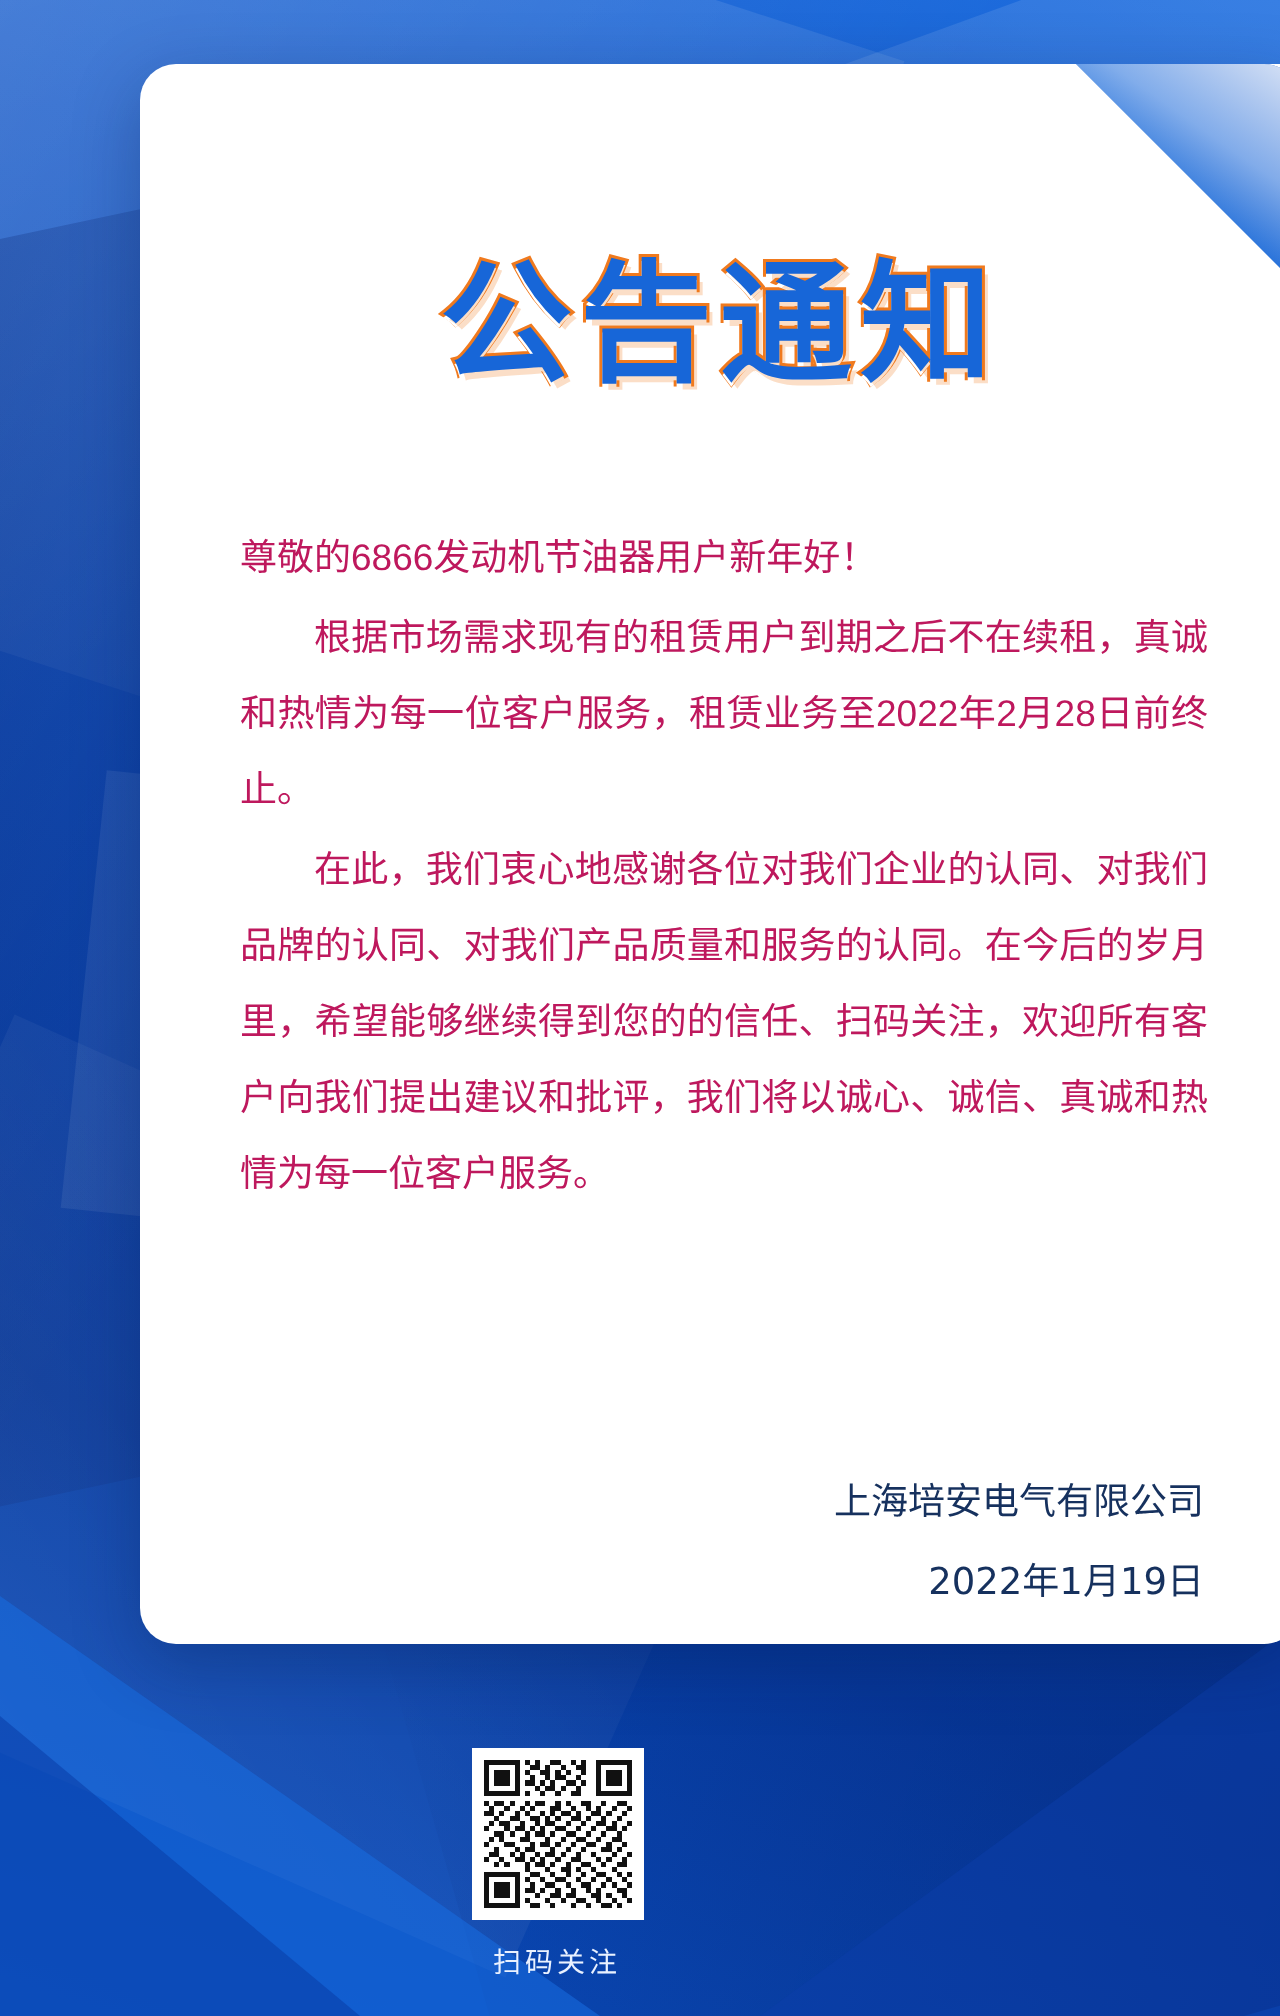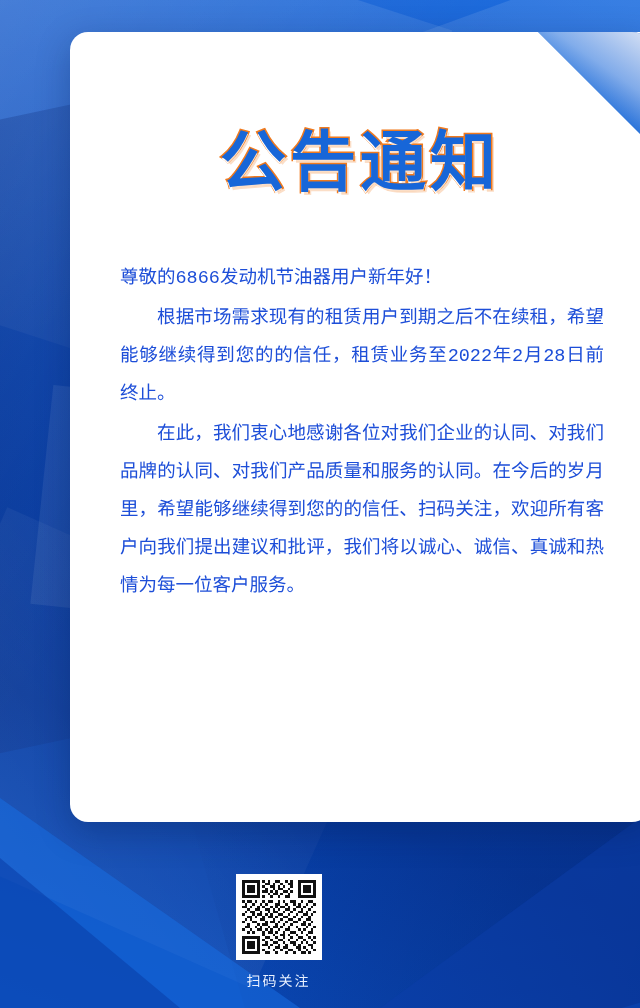--- a/index.html
+++ b/index.html
@@ -151,22 +151,22 @@
     text-shadow:
       3px 3px 0 rgba(240,122,30,0.25),
       0 2px 0 #ffffff;
   }
 
   .body-text {
     position: absolute;
     left: 50px;
     top: 228px;
     width: 484px;
-    color: #1d4ed8;
-    font-family: Liberation Mono, monospace;
+    color: #be185d;
+    font-family: Liberation Sans, sans-serif;
     font-size: 18.5px;
     line-height: 38px;
     text-align: justify;
   }
   .body-text p {
     margin: 0 0 2px 0;
   }
   .p-indent {
     text-indent: 2em;
   }
@@ -229,24 +229,28 @@
       <div class="back"></div>
       <div class="curl"></div>
     </div>
 
     <div class="title-wrap">
       <span class="title">公告通知</span>
     </div>
 
     <div class="body-text">
       <p>尊敬的6866发动机节油器用户新年好！</p>
-      <p class="p-indent">根据市场需求现有的租赁用户到期之后不在续租，希望能够继续得到您的的信任，租赁业务至2022年2月28日前终止。</p>
+      <p class="p-indent">根据市场需求现有的租赁用户到期之后不在续租，真诚和热情为每一位客户服务，租赁业务至2022年2月28日前终止。</p>
       <p class="p-indent">在此，我们衷心地感谢各位对我们企业的认同、对我们品牌的认同、对我们产品质量和服务的认同。在今后的岁月里，希望能够继续得到您的的信任、扫码关注，欢迎所有客户向我们提出建议和批评，我们将以诚心、诚信、真诚和热情为每一位客户服务。</p>
     </div>
 
+    <div class="sign">
+      <div>上海培安电气有限公司</div>
+      <div>2022年1月19日</div>
+    </div>
 
   </div>
 
   <div class="qr-block">
     <div class="qr">
       <svg width="74" height="74" viewBox="0 0 29 29" shape-rendering="crispEdges" aria-hidden="true">
         <rect width="29" height="29" fill="#ffffff"></rect>
         <g fill="#111111">
           <rect x="0" y="0" width="7" height="1"></rect>
             <rect x="0" y="6" width="7" height="1"></rect>

